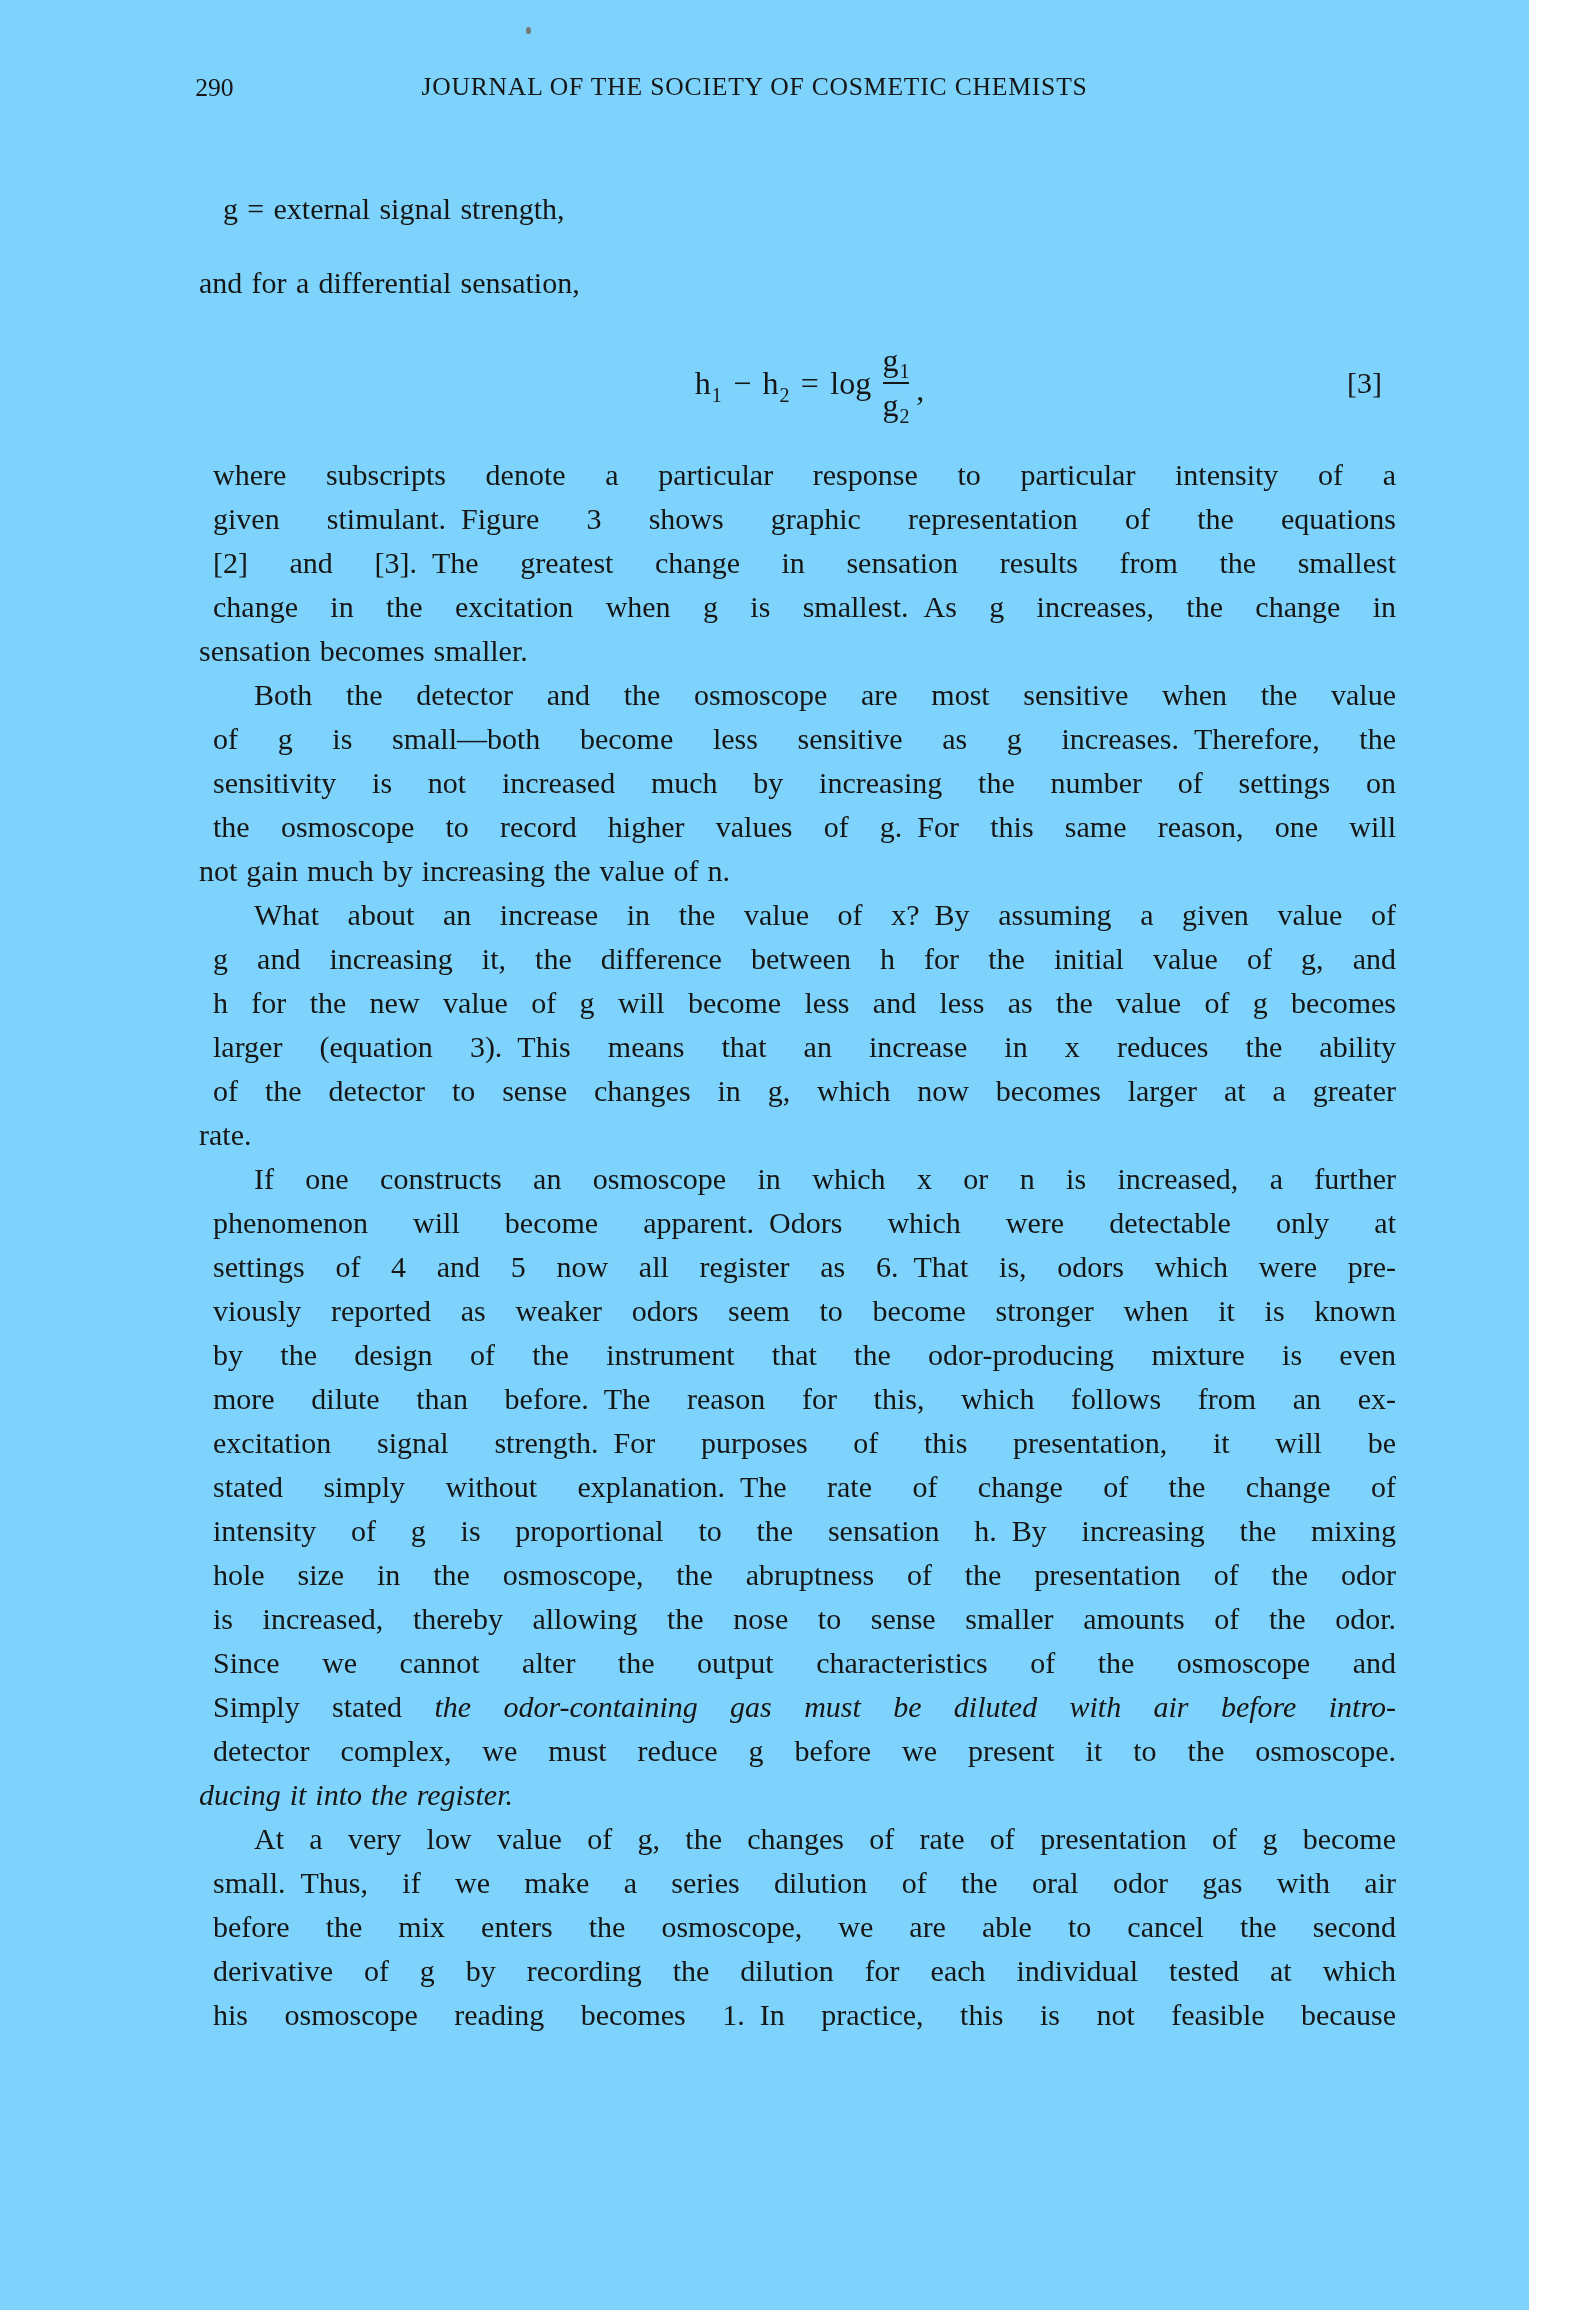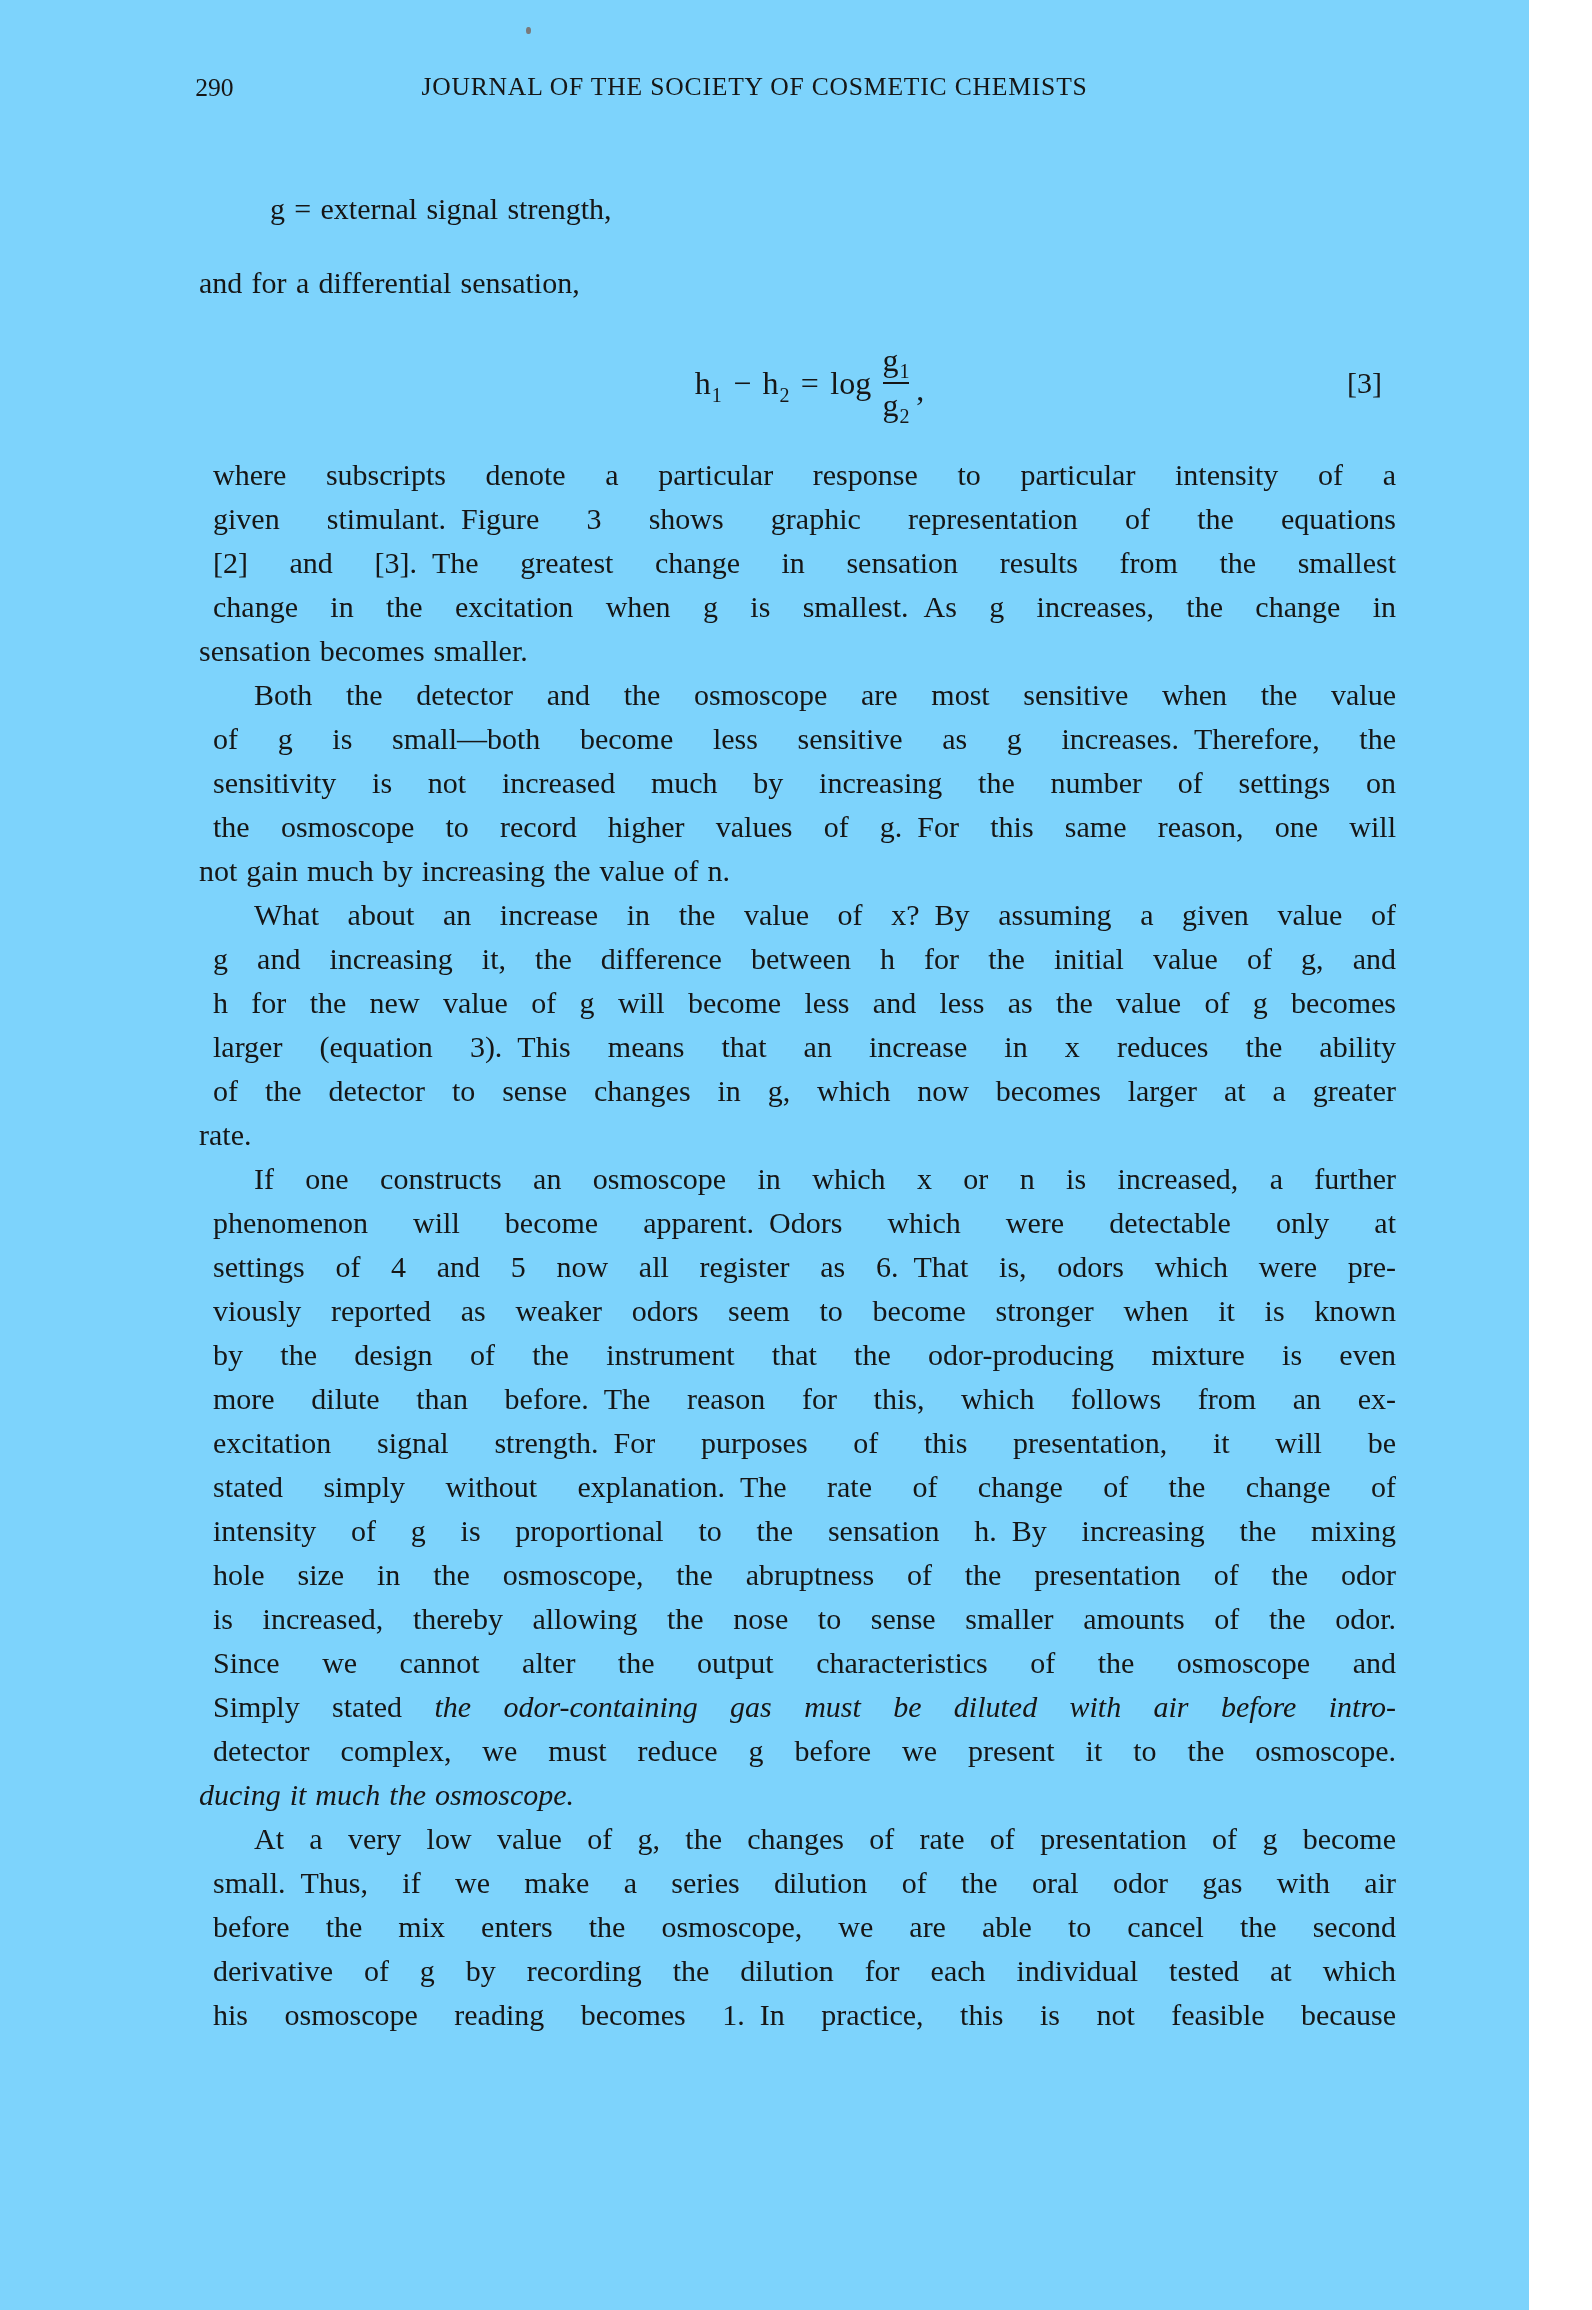--- a/index.html
+++ b/index.html
@@ -49,21 +49,20 @@
     border-radius: 50%;
   }
 
   
   .def-line {
     position: absolute;
     top: 192px;
     left: 223px;
     font-size: 30px;
     word-spacing: 0.06em;
-    margin-left: 47px;
   }
   .leadin-line {
     position: absolute;
     top: 266px;
     left: 199px;
     font-size: 30px;
     word-spacing: 0.06em;
     font-family: Liberation Serif, serif;
   }
 
@@ -206,21 +205,21 @@
         <div class="line just"><span>by the design of the instrument that the odor-producing mixture is even</span></div>
         <div class="line just"><span>more dilute than before. The reason for this, which follows from an ex-</span></div>
         <div class="line just"><span>excitation signal strength. For purposes of this presentation, it will be</span></div>
         <div class="line just"><span>stated simply without explanation. The rate of change of the change of</span></div>
         <div class="line just"><span>intensity of g is proportional to the sensation h. By increasing the mixing</span></div>
         <div class="line just"><span>hole size in the osmoscope, the abruptness of the presentation of the odor</span></div>
         <div class="line just"><span>is increased, thereby allowing the nose to sense smaller amounts of the odor.</span></div>
         <div class="line just"><span>Since we cannot alter the output characteristics of the osmoscope and</span></div>
         <div class="line just"><span>Simply stated </span><span class="it">the odor-containing gas must be diluted with air before intro-</span></div>
         <div class="line just"><span>detector complex, we must reduce g before we present it to the osmoscope.</span></div>
-        <div class="line"><span class="it">ducing it much the osmoscope.</span></div>
+        <div class="line"><span class="it">ducing it into the register.</span></div>
       </div>
       <div class="para">
         <div class="line just indent"><span>At a very low value of g, the changes of rate of presentation of g become</span></div>
         <div class="line just"><span>small. Thus, if we make a series dilution of the oral odor gas with air</span></div>
         <div class="line just"><span>before the mix enters the osmoscope, we are able to cancel the second</span></div>
         <div class="line just"><span>derivative of g by recording the dilution for each individual tested at which</span></div>
         <div class="line just"><span>his osmoscope reading becomes 1. In practice, this is not feasible because</span></div>
       </div>
     </div>
 

